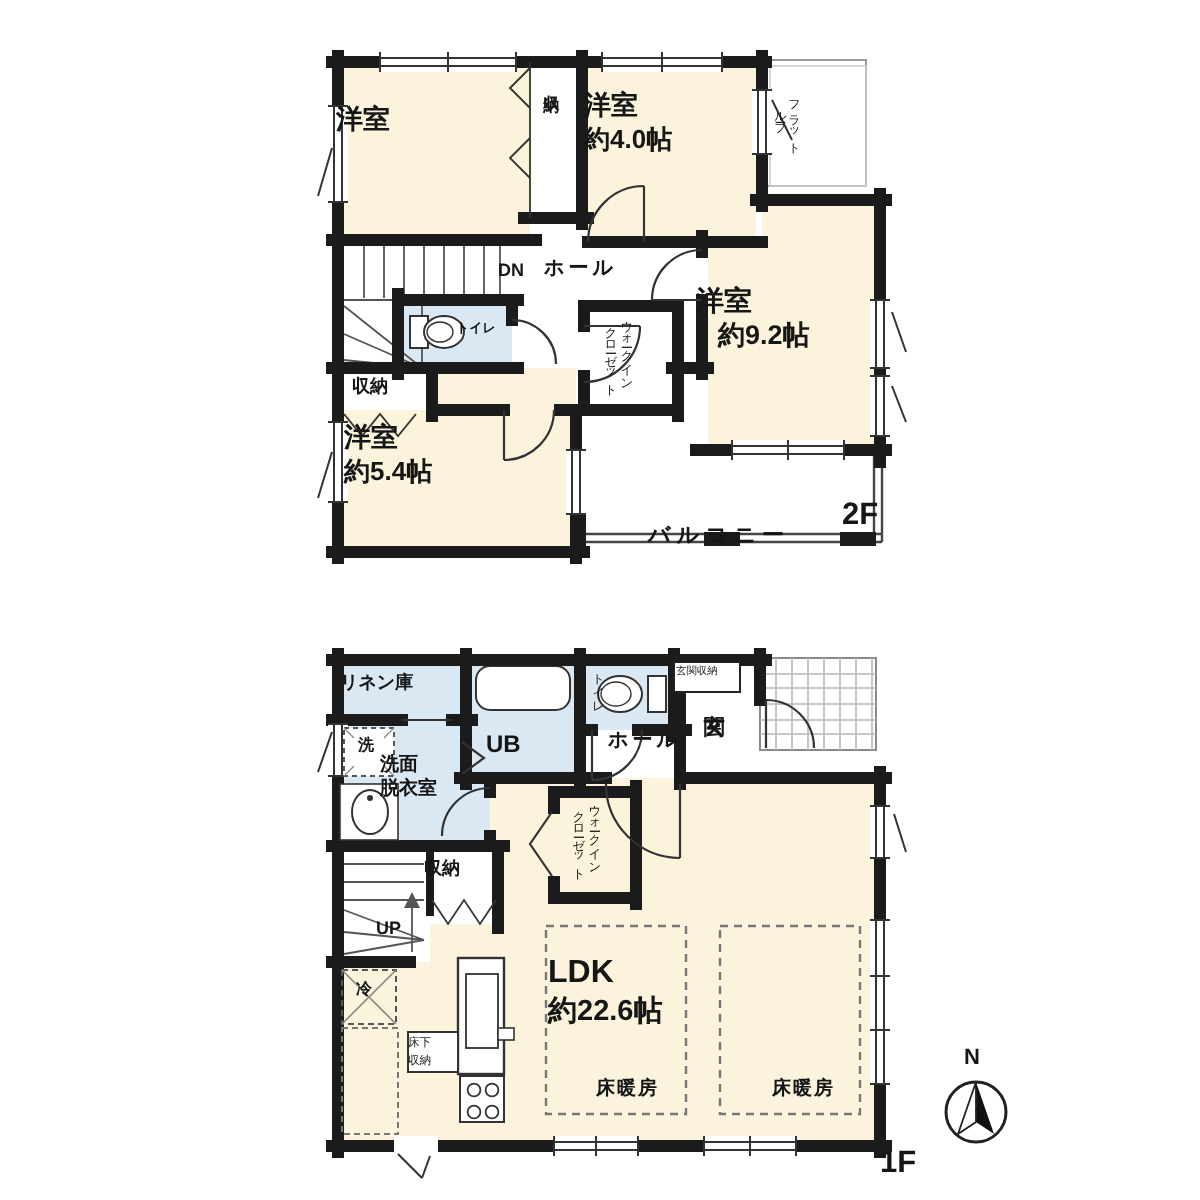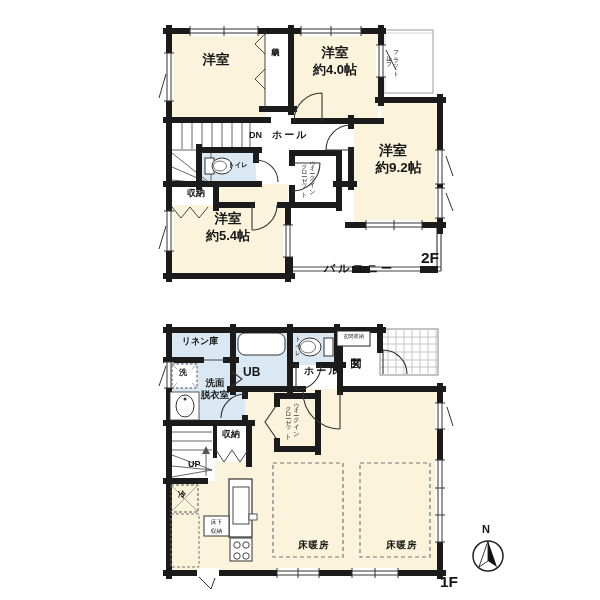--- a/index.html
+++ b/index.html
@@ -2,21 +2,21 @@
 <html><head>
 <meta charset="utf-8">
 <style>
   html,body{margin:0;padding:0;background:#ffffff;}
   .plan{position:relative;width:600px;height:600px;background:#ffffff;overflow:hidden;
         font-family:"Liberation Sans","DejaVu Sans",sans-serif;color:#161616;}
   .plan svg{position:absolute;left:0;top:0;}
   .room{fill:#fbf3dc;}
   .wet{fill:#d9e8f3;}
   .lbl{position:absolute;white-space:nowrap;font-weight:600;color:#161616;line-height:1.2;}
-  .blk{position:absolute;text-align:center;font-weight:600;color:#161616;line-height:1.25;}
+  .blk{position:absolute;font-weight:600;color:#161616;line-height:1.25;}
   .blk span{display:block;}
   .v{writing-mode:vertical-rl;text-orientation:upright;}
 </style>
 </head>
 <body>
 
 <div class="plan">
 
 <svg width="600" height="600" viewBox="0 0 600 600">
 
@@ -262,20 +262,24 @@
   <div class="blk" style="left:190px;top:377px;width:50px;">
     <span style="font-size:9.5px;">洗面</span>
     <span style="font-size:9.5px;">脱衣室</span>
   </div>
   <div class="blk" style="left:212px;top:429px;width:38px;font-size:9px;">
     <span>収納</span>
   </div>
   <span class="lbl" style="left:188px;top:459px;font-size:9px;font-weight:700;">UP</span>
   <span class="lbl v" style="left:293px;top:398px;font-size:6.2px;font-weight:500;">ウォークイン</span>
   <span class="lbl v" style="left:285px;top:401px;font-size:6.2px;font-weight:500;">クローゼット</span>
+  <div class="blk" style="left:274px;top:477px;width:110px;">
+    <span style="font-size:16px;font-weight:700;">LDK</span>
+    <span style="font-size:14.5px;">約22.6帖</span>
+  </div>
   <span class="lbl" style="left:178px;top:490px;font-size:8px;">冷</span>
   <div class="blk" style="left:204px;top:518px;width:25px;font-size:5.8px;font-weight:500;line-height:1.6;">
     <span>床下</span>
     <span>収納</span>
   </div>
   <span class="lbl" style="left:298px;top:539px;font-size:9.5px;letter-spacing:1px;">床暖房</span>
   <span class="lbl" style="left:386px;top:539px;font-size:9.5px;letter-spacing:1px;">床暖房</span>
   <span class="lbl" style="left:440px;top:549px;font-size:15.5px;margin-top:24px;">1F</span>
   <span class="lbl" style="left:482px;top:523px;font-size:11px;font-weight:700;">N</span>
 

